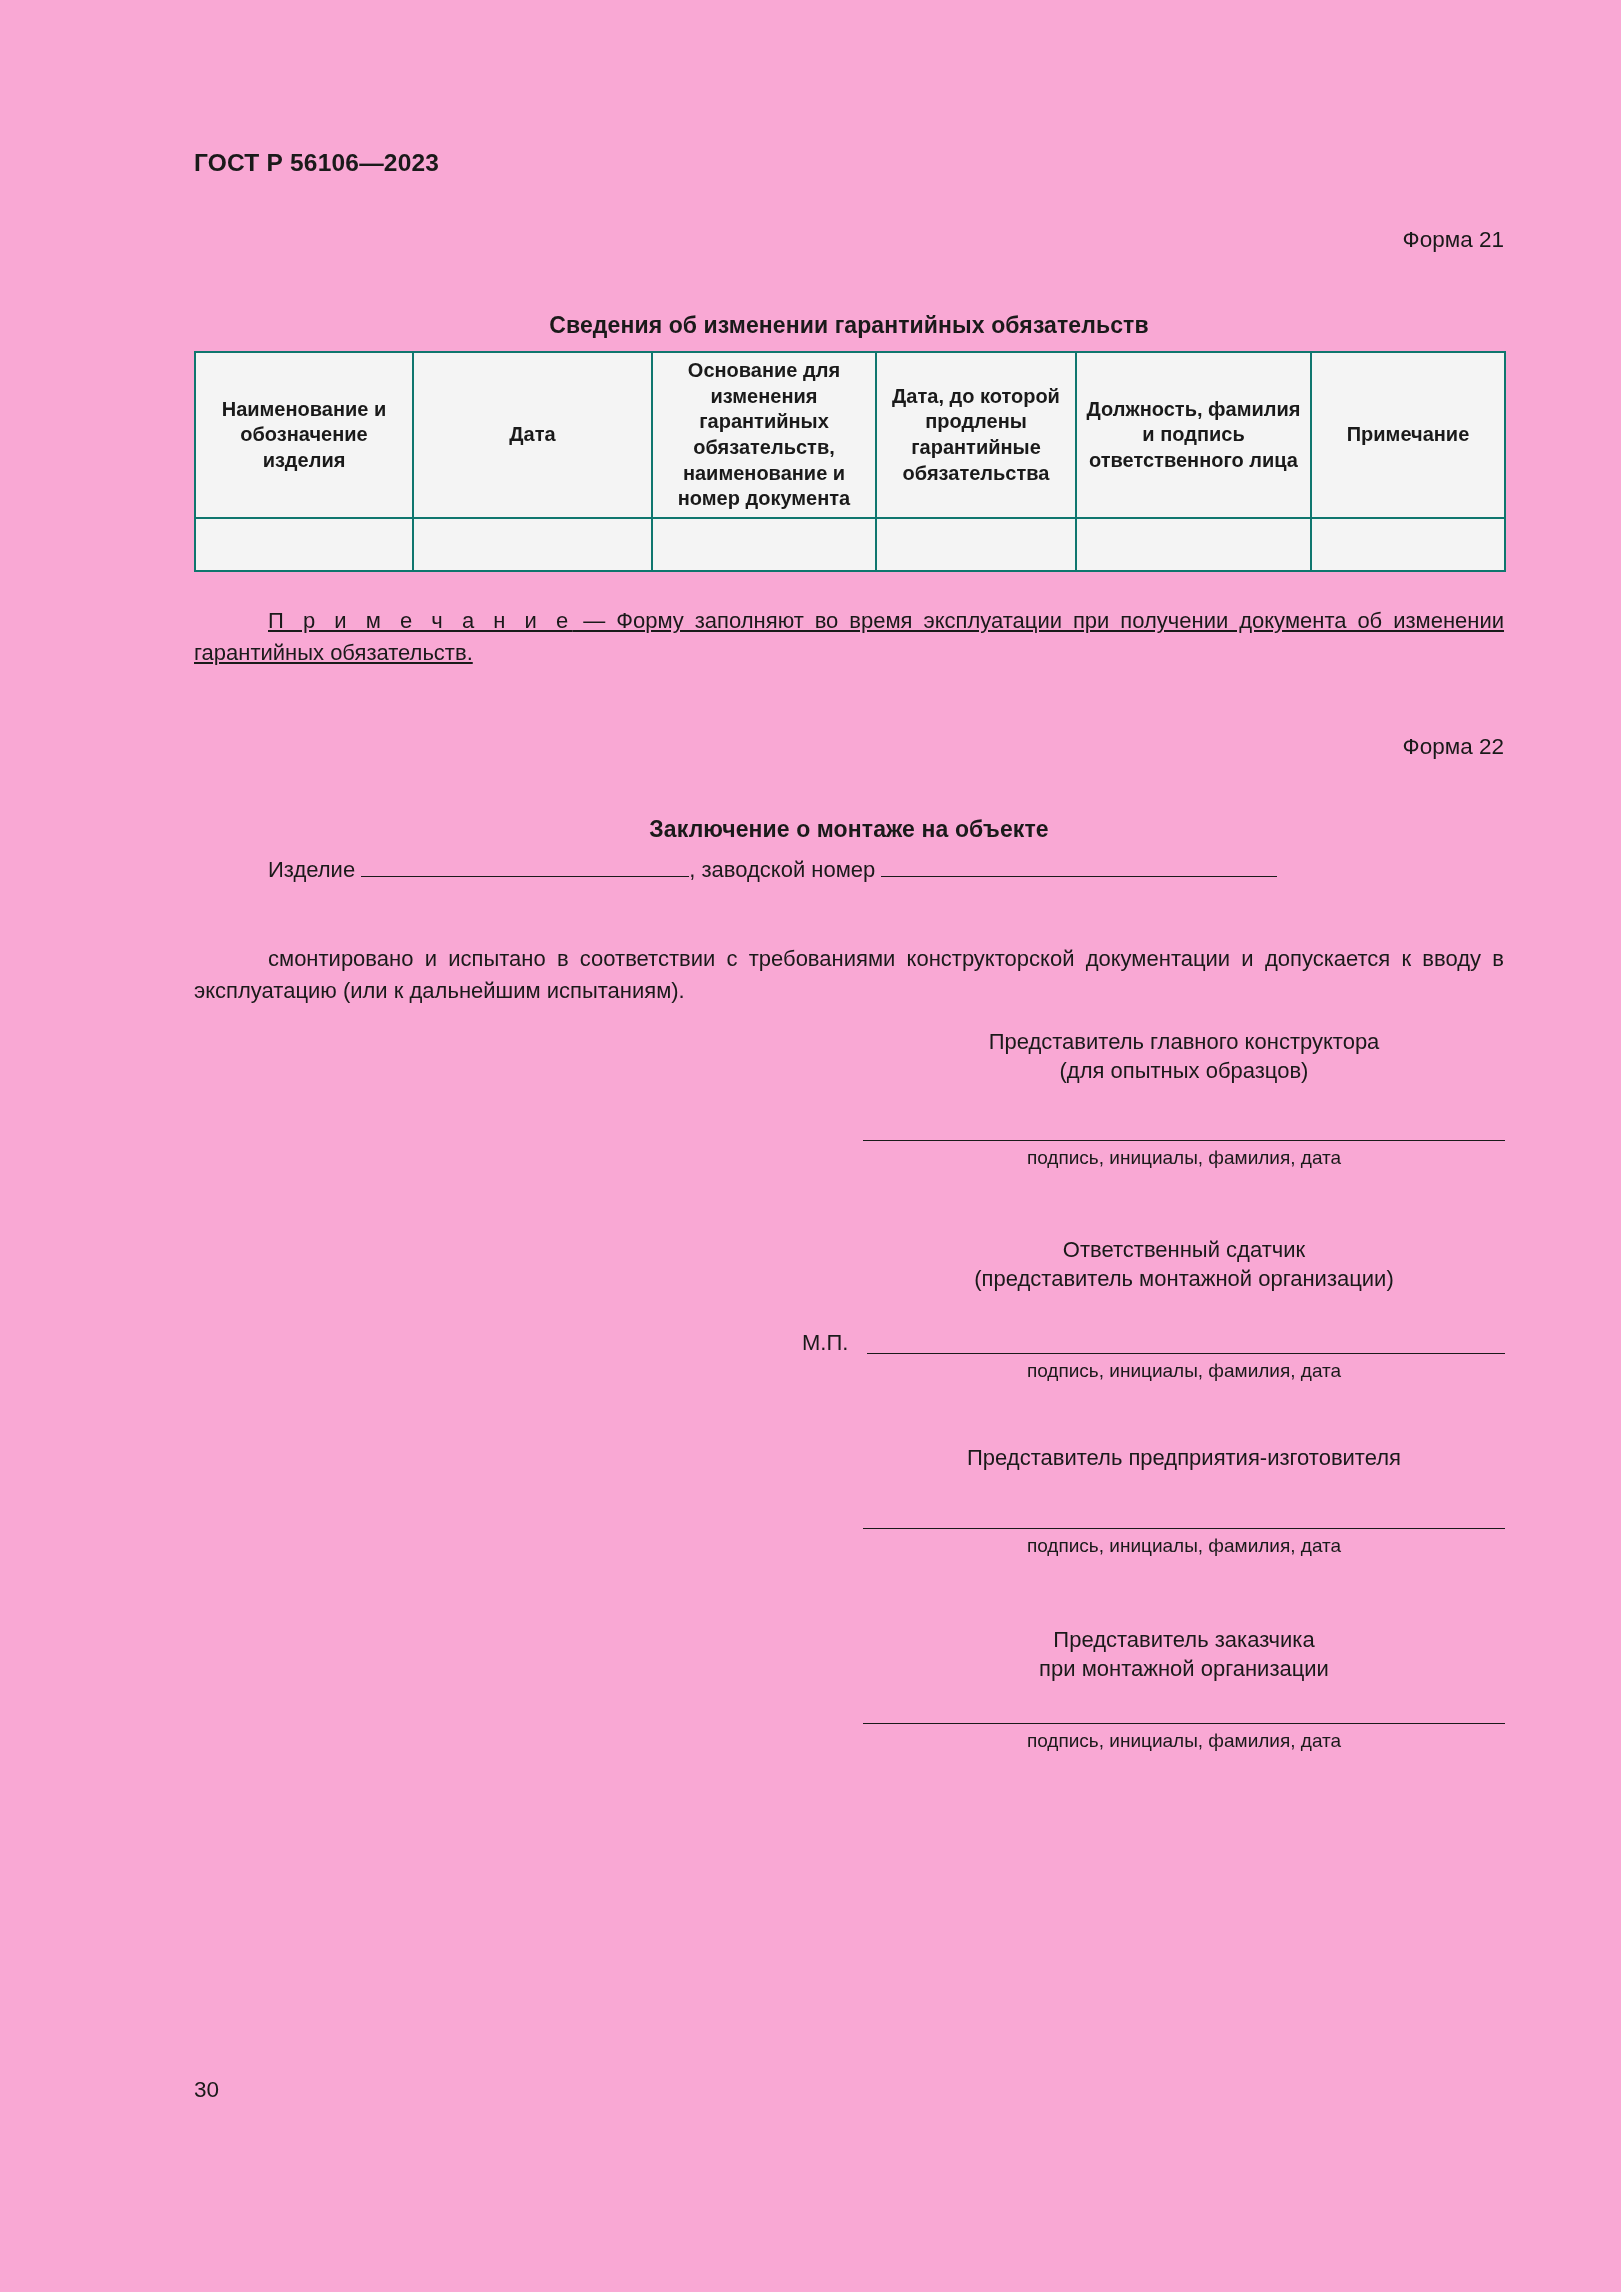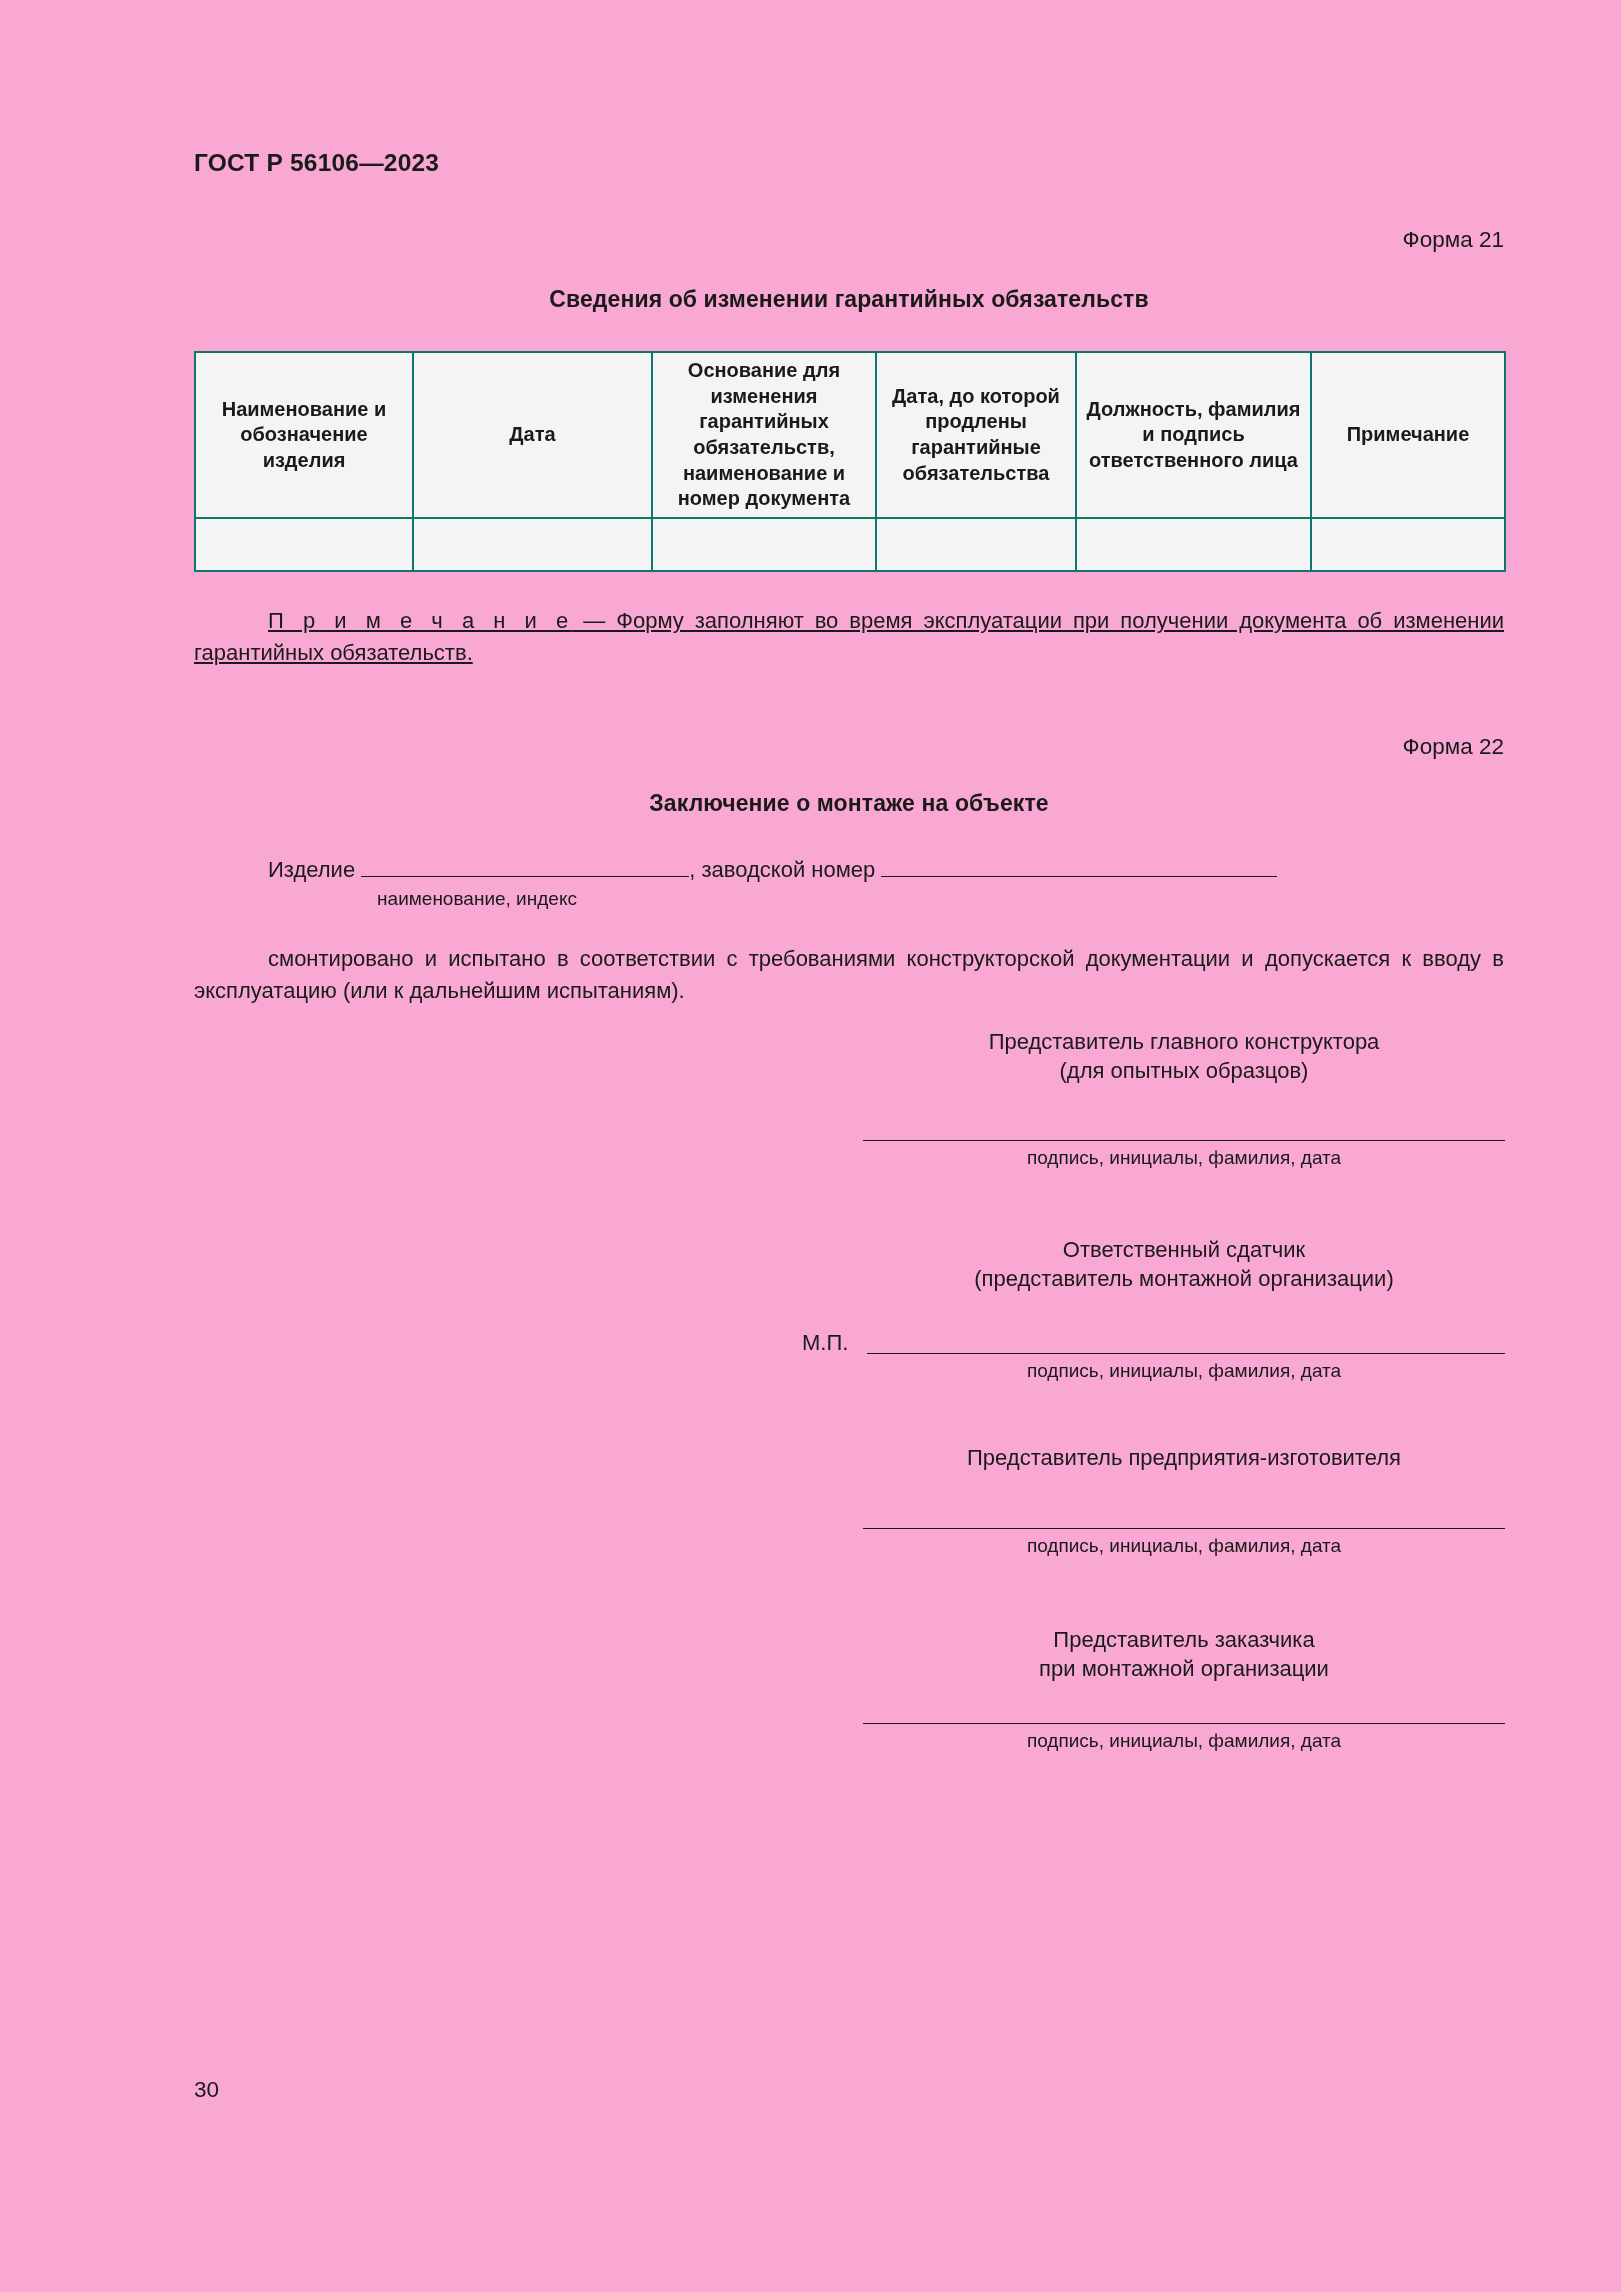--- a/index.html
+++ b/index.html
@@ -42,20 +42,21 @@
 
   
   .section-title {
     position: absolute;
     left: 194px;
     width: 1310px;
     text-align: center;
     font-size: 23px;
     font-weight: bold;
     letter-spacing: 0.1px;
+    margin-top: 26px;
   }
   .section-title-21 { top: 286px; }
   .section-title-22 { top: 790px; }
 
   
   .form-table {
     position: absolute;
     left: 194px;
     top: 351px;
     width: 1310px;
@@ -247,21 +248,20 @@
   </table>
 
   <div class="note"><span class="lbl">П р и м е ч а н и е</span><span> — Форму заполняют во время эксплуатации при получении документа об изменении гарантийных обязательств.</span></div>
 
   <div class="form-label form-label-22">Форма 22</div>
 
   <div class="section-title section-title-22">Заключение о монтаже на объекте</div>
 
   <div class="izdelie-row"><span class="indent"></span><span>Изделие</span>&nbsp;<span class="rule rule-a"></span><span>, заводской номер</span>&nbsp;<span class="rule rule-b"></span></div>
 
-  <div class="izdelie-caption"><span class="inner">наименование, индекс</span></div>
 
   <div class="body-para">смонтировано и испытано в соответствии с требованиями конструкторской документации и допускается к вводу в эксплуатацию (или к дальнейшим испытаниям).</div>
 
   <div class="sig-block sig-1">
     <div class="sig-title">Представитель главного конструктора
 (для опытных образцов)</div>
     <div class="sig-line-wrap">
       <span class="sig-line"></span>
     </div>
     <div class="sig-caption">подпись, инициалы, фамилия, дата</div>

